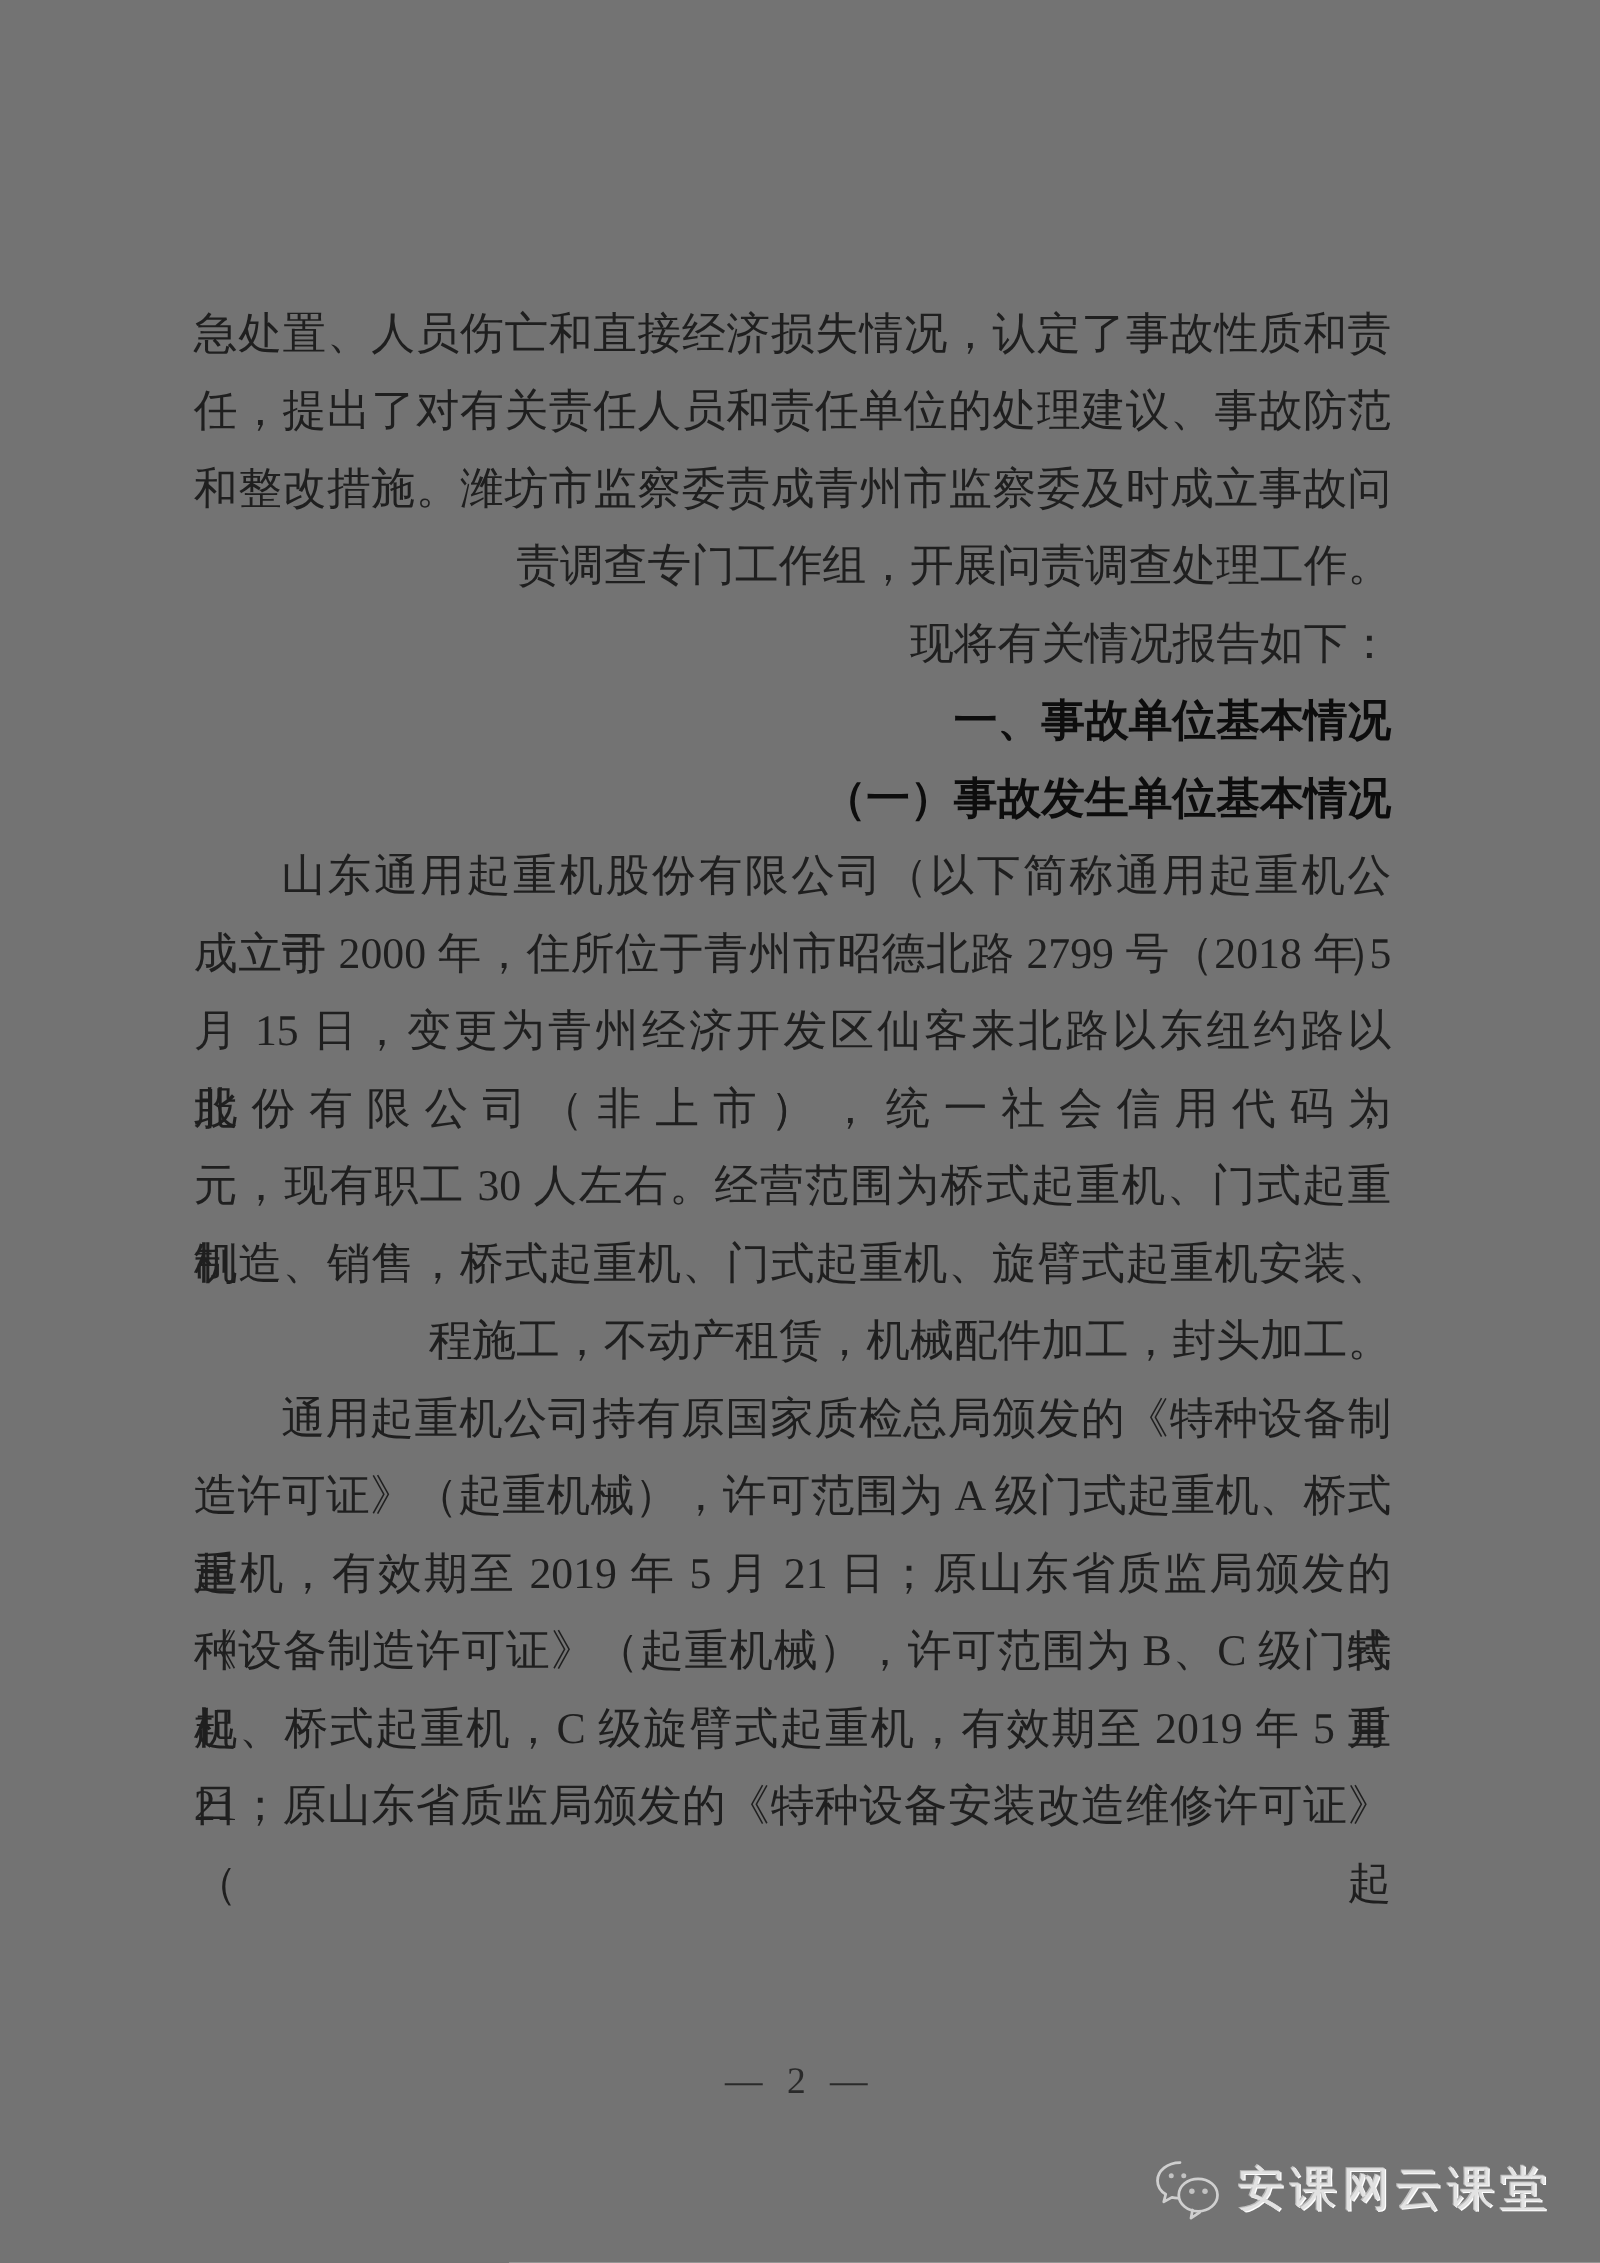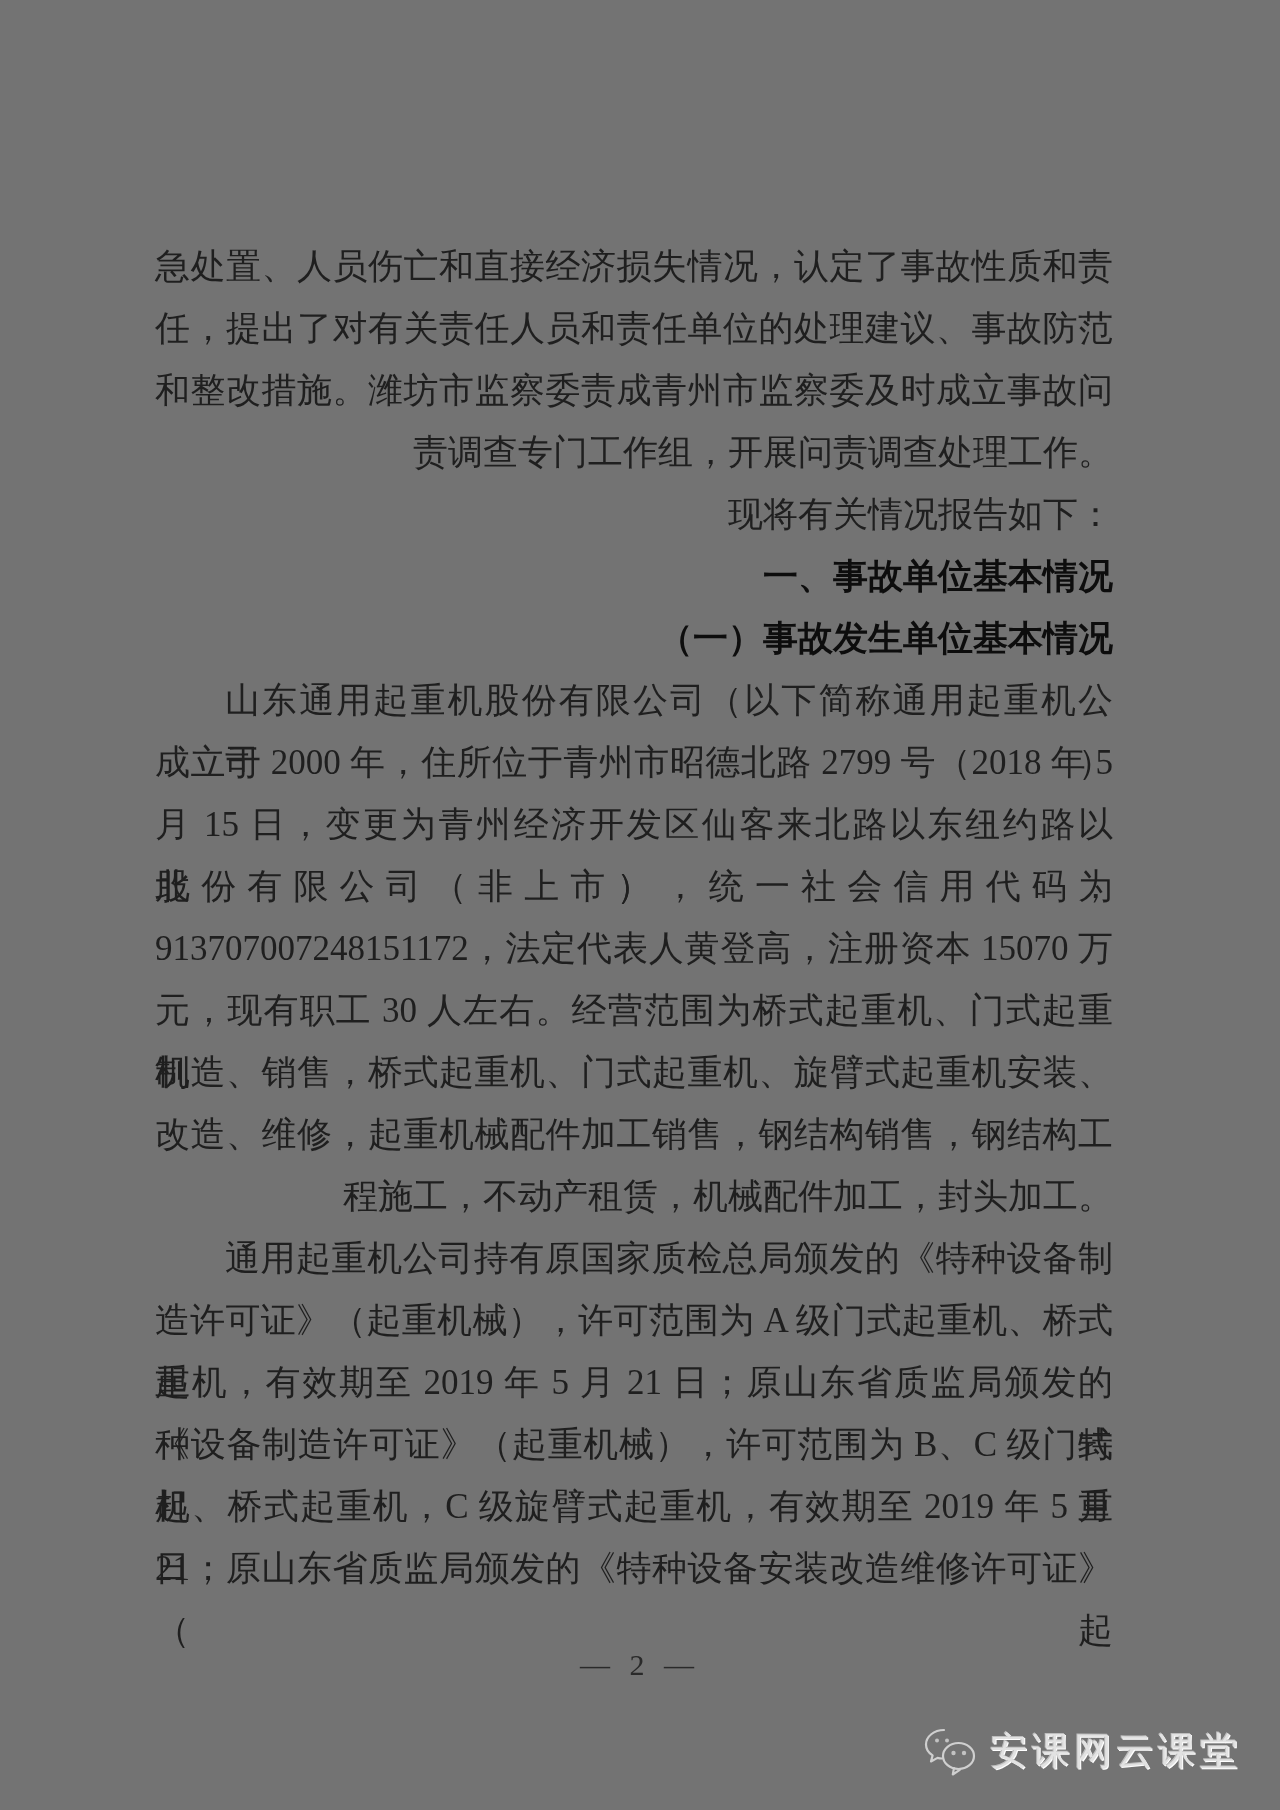--- a/index.html
+++ b/index.html
@@ -77,24 +77,22 @@
       <div class="line body fill">任，提出了对有关责任人员和责任单位的处理建议、事故防范</div>
       <div class="line body fill">和整改措施。潍坊市监察委责成青州市监察委及时成立事故问</div>
       <div class="line body">责调查专门工作组，开展问责调查处理工作。</div>
       <div class="line body indent">现将有关情况报告如下：</div>
       <div class="line heading1 indent">一、事故单位基本情况</div>
       <div class="line heading2 indent">（一）事故发生单位基本情况</div>
       <div class="line body indent fill">山东通用起重机股份有限公司（以下简称通用起重机公司）</div>
       <div class="line body fill">成立于 2000 年，住所位于青州市昭德北路 2799 号（2018 年 5</div>
       <div class="line body fill">月 15 日，变更为青州经济开发区仙客来北路以东纽约路以北），</div>
       <div class="line body fill">股份有限公司（非上市），统一社会信用代码为</div>
-      <div class="line body fill">913707007248151172，法定代表人黄登高，注册资本 15070 万</div>
       <div class="line body fill">元，现有职工 30 人左右。经营范围为桥式起重机、门式起重机</div>
       <div class="line body fill">制造、销售，桥式起重机、门式起重机、旋臂式起重机安装、</div>
-      <div class="line body fill">改造、维修，起重机械配件加工销售，钢结构销售，钢结构工</div>
       <div class="line body">程施工，不动产租赁，机械配件加工，封头加工。</div>
       <div class="line body indent fill">通用起重机公司持有原国家质检总局颁发的《特种设备制</div>
       <div class="line body fill">造许可证》（起重机械），许可范围为 A 级门式起重机、桥式起</div>
       <div class="line body fill">重机，有效期至 2019 年 5 月 21 日；原山东省质监局颁发的《特</div>
       <div class="line body fill">种设备制造许可证》（起重机械），许可范围为 B、C 级门式起重</div>
       <div class="line body fill">机、桥式起重机，C 级旋臂式起重机，有效期至 2019 年 5 月 21</div>
       <div class="line body fill">日；原山东省质监局颁发的《特种设备安装改造维修许可证》（起</div>
     </div>
 
   <div class="footer">— 2 —</div>

